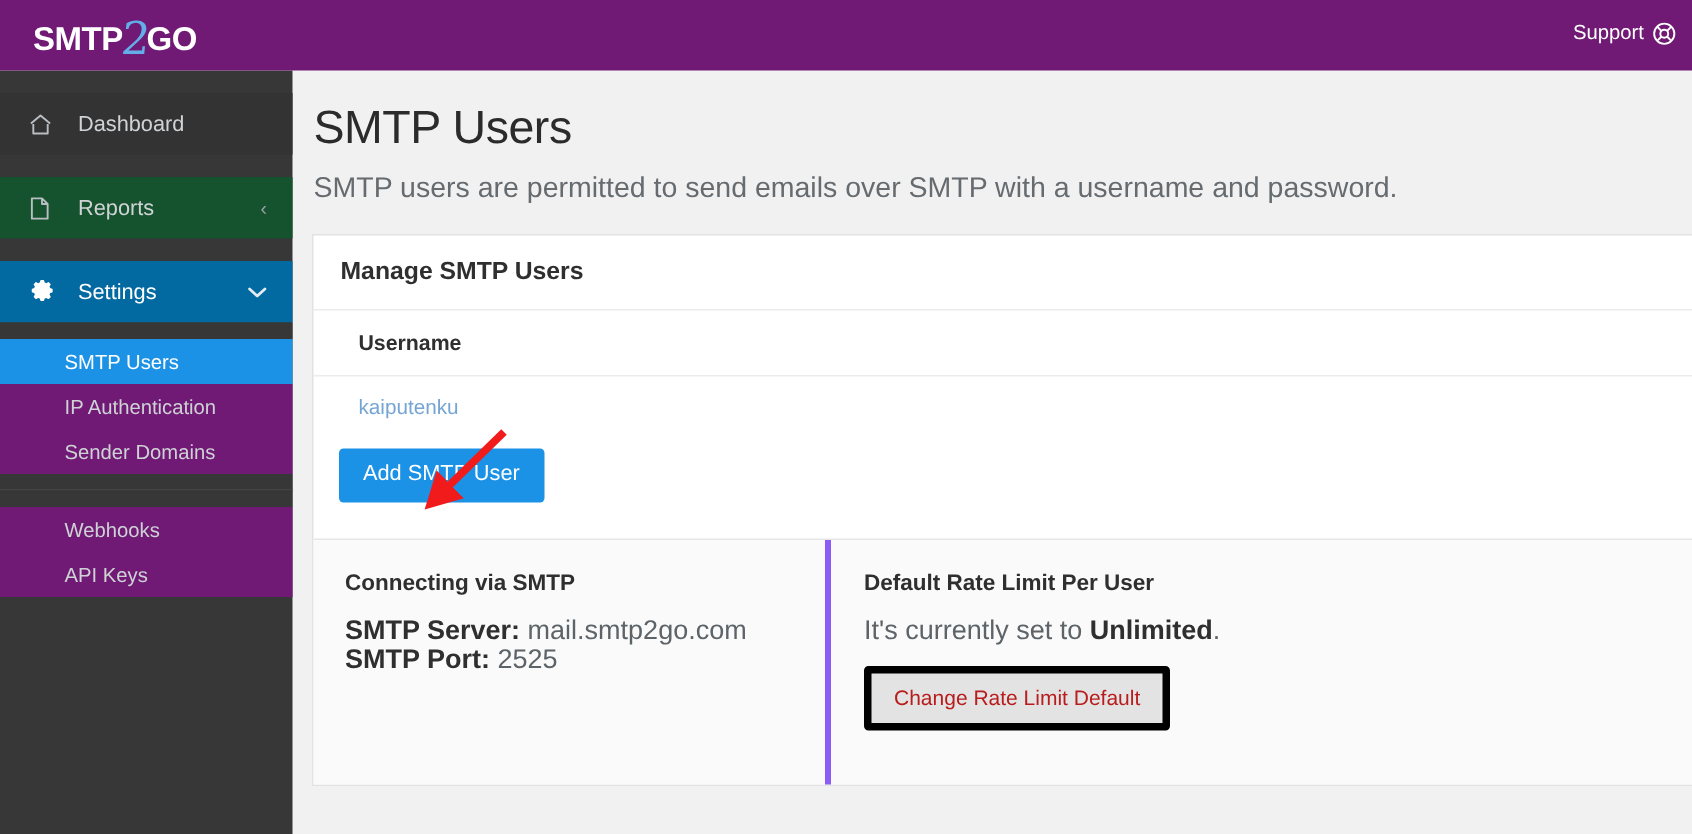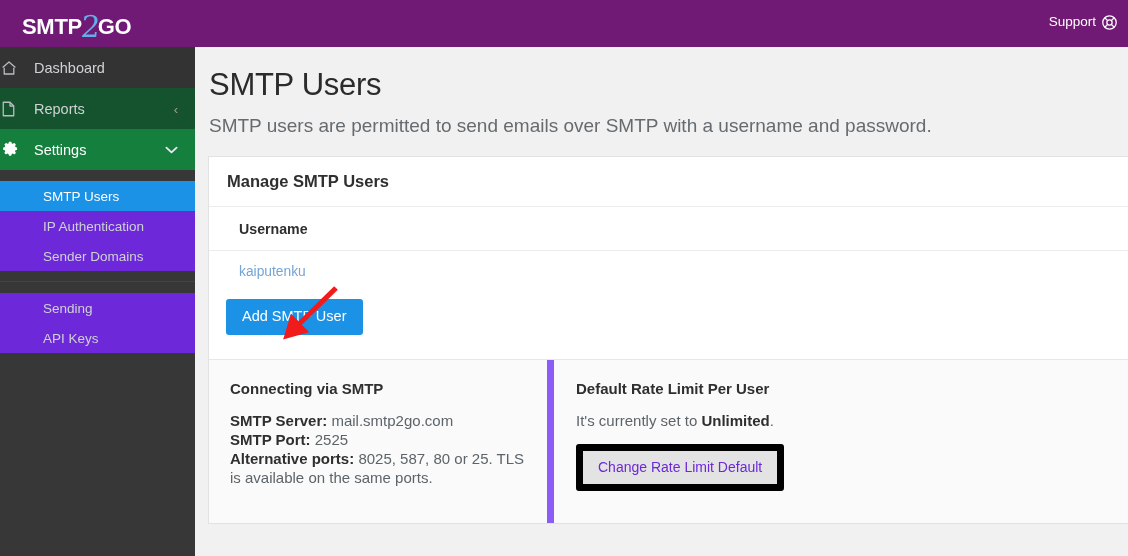--- a/index.html
+++ b/index.html
@@ -36,39 +36,39 @@
   }
   .lifebuoy { display:block; }
 
   
   .sidebar {
     position:absolute; left:0; top:47px; width:195px; height:509px;
     background:#373737; z-index:20;
   }
   .nav-row {
     position:relative; display:flex; align-items:center;
-    height:41px; color:#cfd3d6; font-size:14.5px;
+    height:41px; padding-left:18px; color:#cfd3d6; font-size:14.5px;margin-top:15px;
   }
   .nav-row.dashboard { background:#333333; }
   .nav-row.reports { background:#14532d; }
-  .nav-row.settings { background:#15803d; color:#ffffff; }
+  .nav-row.settings { background:#0369a1; color:#ffffff; }
   .nav-row .ic { width:22px; display:flex; align-items:center; justify-content:flex-start; margin-right:12px; }
   .nav-row .chev {
     position:absolute; right:17px; top:50%; transform:translateY(-50%);
     color:#9aa0a5; font-size:13px;
   }
   .nav-row.settings .chev { color:#dfe6ec; }
 
   .sub {
     position:relative;
   }
   .sub-row {
     height:30px; display:flex; align-items:center;
     padding-left:43px; font-size:13.5px; color:#ced2d5;
-    background:#6d28d9;
+    background:#701a75;
   }
   .sub-row.active { background:#1b92e6; color:#ffffff; }
   .sub-gap { height:11px; background:#373737; border-bottom:1px solid #444444; }
   .sub-gap2 { height:11px; background:#373737; }
 
   
   .main {
     position:absolute; left:195px; top:47px;
     width:933px; height:509px; background:#f1f1f1;
     overflow:hidden;
@@ -115,32 +115,32 @@
     font-size:14.5px; border:none; border-radius:3px;
     padding:10px 16px 11px 16px; cursor:pointer;
     line-height:1;
   }
 
   .card-foot {
     display:flex; border-top:1px solid #e7e7e7;
     background:#fafafa; min-height:164px;
   }
   .foot-col { padding:20px 20px 20px 21px; }
-  .foot-col.left { width:345px; border-right:7px solid #8b5cf6; }
+  .foot-col.left { width:345px; border-right:4px solid #8b5cf6; }
   .foot-col.right { flex:1; padding-left:22px; }
   .foot-title {
     font-size:15px; font-weight:bold; color:#2f2f2f; margin-bottom:14px;
   }
-  .foot-line { font-size:15px; color:#5d6469; line-height:19px; }
+  .foot-line { font-size:18px; color:#5d6469; line-height:19px; }
   .foot-line b { color:#2f2f2f; }
   .foot-line.gap { margin-top:7px; }
   .btn-default {
     margin-top:14px; display:inline-block;
-    background:#e3e3e3; color:#6d28d9;
-    border:7px solid #000000; border-radius:3px;
+    background:#e3e3e3; color:#b91c1c;
+    border:5px solid #000000; border-radius:3px;
     font-size:14px; padding:9px 15px 10px 15px; cursor:pointer;
     line-height:1;
   }
 
   
   .arrow { position:absolute; left:195px; top:47px; width:933px; height:509px; pointer-events:none; z-index:40; }
 </style>
 </head>
 <body>
 
@@ -217,21 +217,21 @@
         <span>IP Authentication</span>
       </div>
       <div class="sub-row">
         <span>Sender Domains</span>
       </div>
 
       <div class="sub-gap"></div>
       <div class="sub-gap2"></div>
 
       <div class="sub-row">
-        <span>Sending</span>
+        <span>Webhooks</span>
       </div>
       <div class="sub-row">
         <span>API Keys</span>
       </div>
     </div>
   </div>
 
   <div class="main">
 
     <div class="page-title">SMTP Users</div>
@@ -258,24 +258,20 @@
         <div class="foot-col left">
           <div class="foot-title">Connecting via SMTP</div>
           <div class="foot-line">
             <b>SMTP Server:</b>
             <span>mail.smtp2go.com</span>
           </div>
           <div class="foot-line">
             <b>SMTP Port:</b>
             <span>2525</span>
           </div>
-          <div class="foot-line">
-            <b>Alternative ports:</b>
-            <span>8025, 587, 80 or 25. TLS is available on the same ports.</span>
-          </div>
         </div>
 
         <div class="foot-col right">
           <div class="foot-title">Default Rate Limit Per User</div>
           <div class="foot-line">
             <span>It's currently set to </span><b>Unlimited</b><span>.</span>
           </div>
           <button class="btn-default">Change Rate Limit Default</button>
         </div>
 

